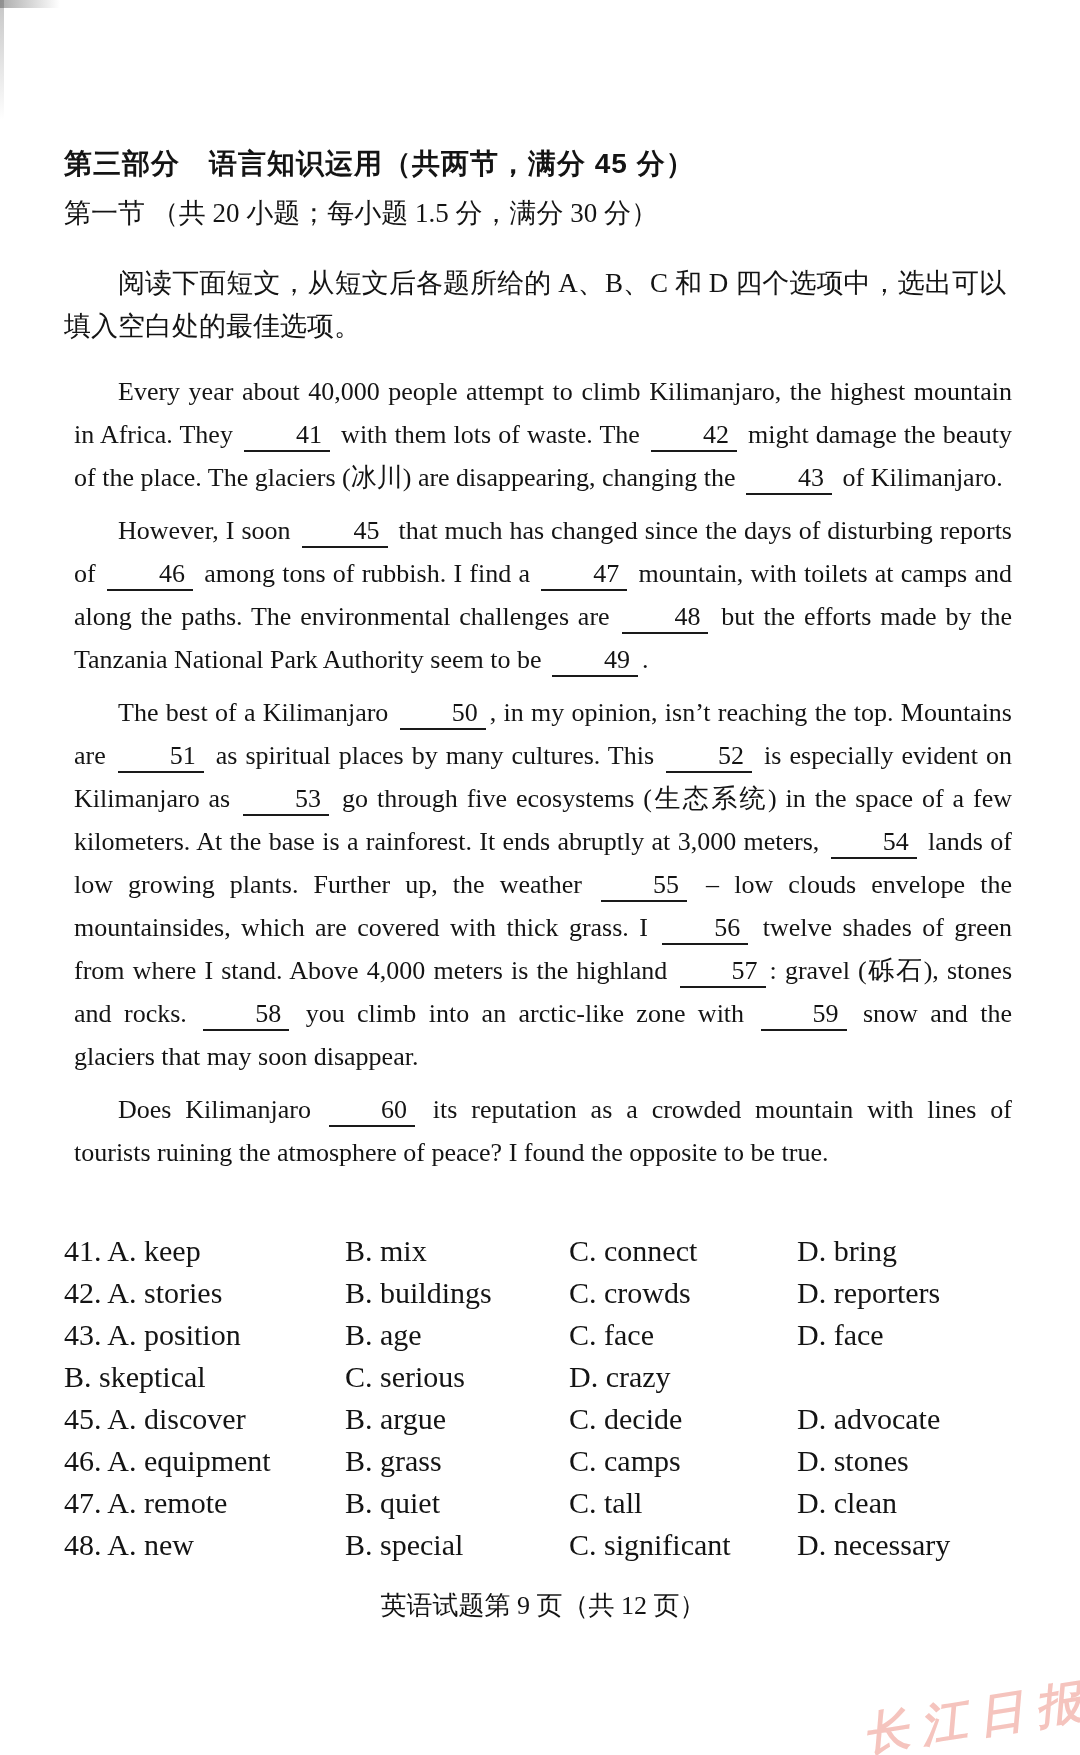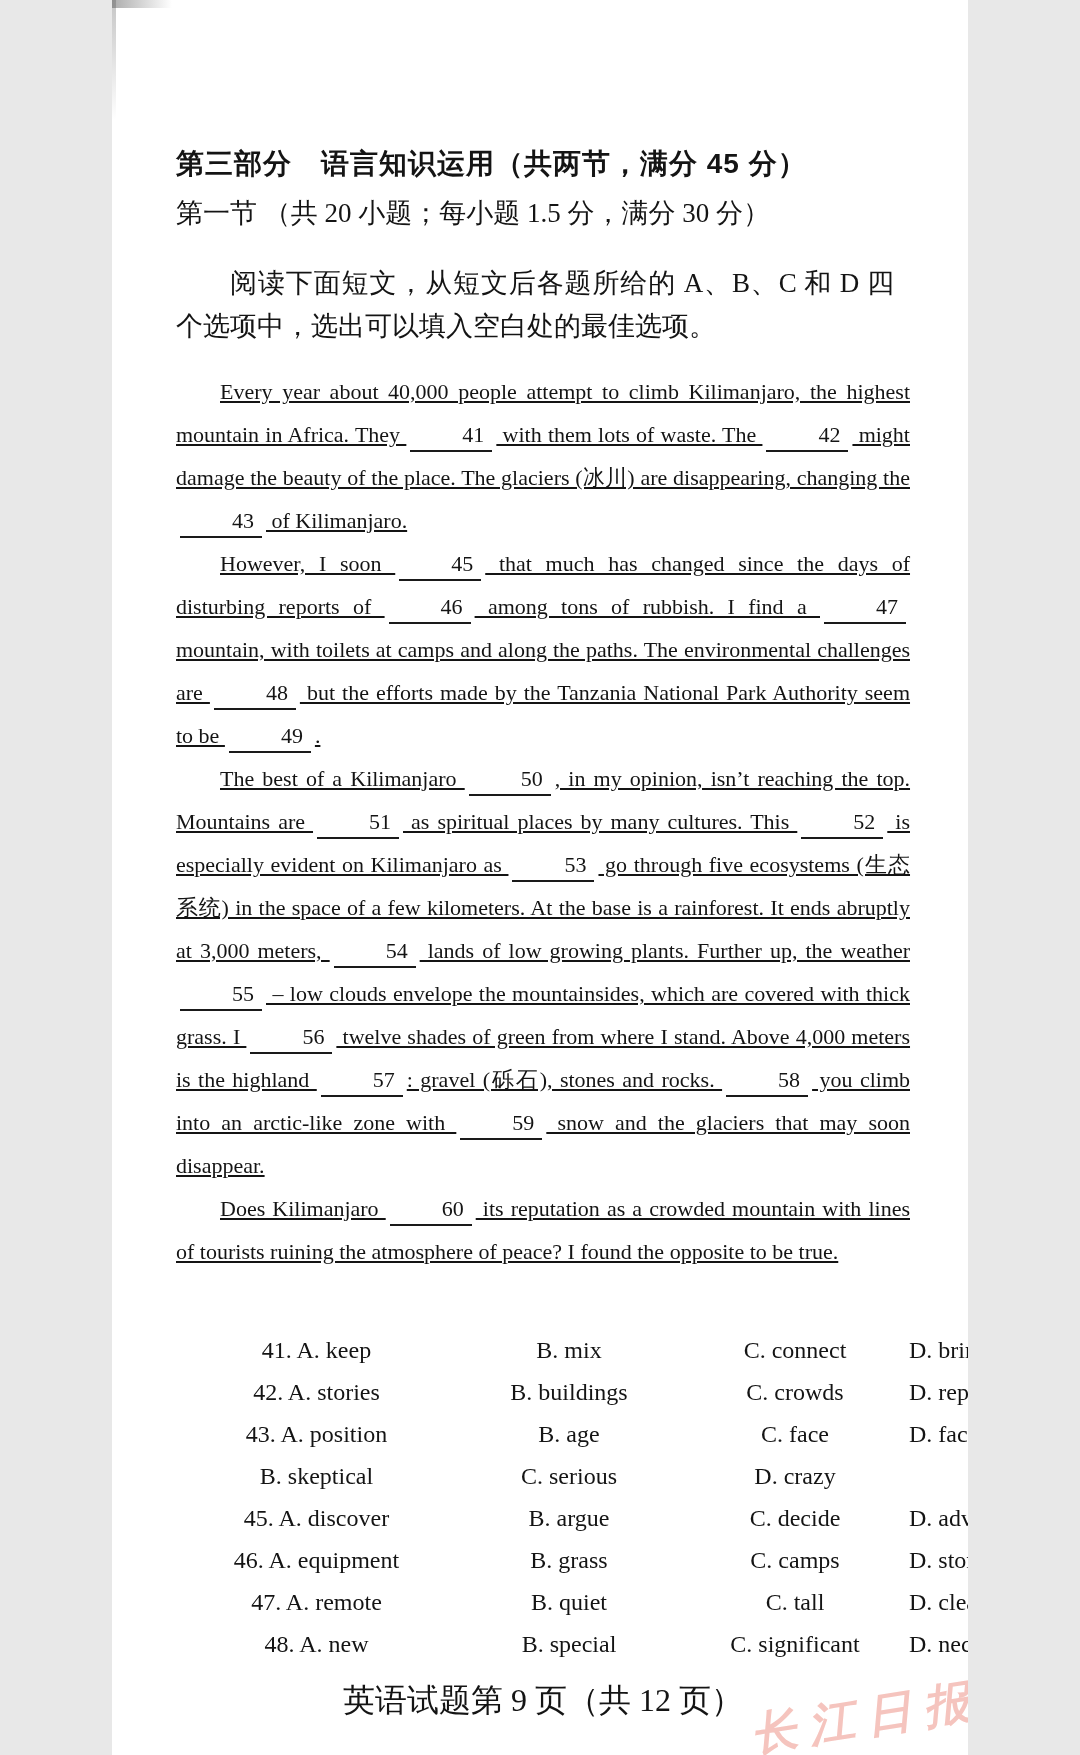--- a/index.html
+++ b/index.html
@@ -1,18 +1,18 @@
 <!DOCTYPE html>
 <html><head>
 <meta charset="utf-8">
 <style>
   html,body { margin:0; padding:0; background:#e8e8e8; }
   .page {
     position:relative;
-    width:856px; height:1755px;
+    width:1080px; height:1755px;
     margin:0 auto;
     background:#ffffff;
     color:#141414;
     font-family:"Liberation Serif","DejaVu Serif",serif;
     overflow:hidden;
   }
   .scan-top { position:absolute; top:0; left:0; width:60px; height:8px;
     background:linear-gradient(90deg, rgba(70,70,70,.45), rgba(255,255,255,0)); }
   .scan-left { position:absolute; top:0; left:0; width:4px; height:120px;
     background:linear-gradient(180deg, rgba(90,90,90,.35), rgba(255,255,255,0)); }
@@ -24,34 +24,34 @@
     margin:0 0 13px 0; letter-spacing:1px;
   }
   h2.section-heading {
     font-weight:400; font-size:27px; line-height:36px; margin:0 0 31px 0;
   }
   p.instructions {
     font-size:27px; line-height:43px; text-indent:2em;
     text-align:justify; margin:0 16px 22px 0;
   }
   .passage p {
-    font-size:22px; line-height:43px; margin:0;
-    text-align:justify; text-indent:44px;text-decoration:underline;
+    font-size:26px; line-height:43px; margin:10px;
+    text-align:justify; text-indent:44px;
   }
   .blank {
     display:inline-block; min-width:60px; padding:0 8px 1px 8px; margin:0 4px;
     text-align:center; border-bottom:2px solid #1a1a1a; line-height:28px;
   }
-  .options { margin-top:56px; font-size:24px;text-align:center; }
+  .options { margin-top:56px; font-size:30px; }
   .opt-row {
     display:grid; grid-template-columns:281px 224px 228px 1fr;
     height:42px; align-items:center;
   }
   .opt-cell { white-space:nowrap; }
-  .footer { text-align:center; font-size:32px; margin-top:14px; }
+  .footer { text-align:center; font-size:26px; margin-top:22px; }
   .watermark {
     position:absolute; right:-14px; bottom:6px;
     font-size:46px; font-weight:700; font-style:italic;
     color:#ef9e93; opacity:.6;
     transform:rotate(-9deg);
     letter-spacing:12px; white-space:nowrap;
   }
 </style>
 </head>
 <body>

